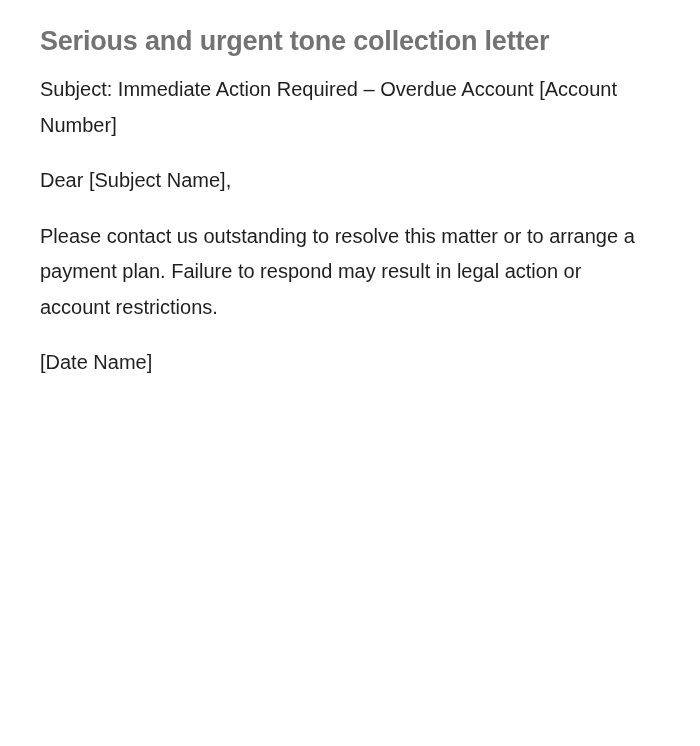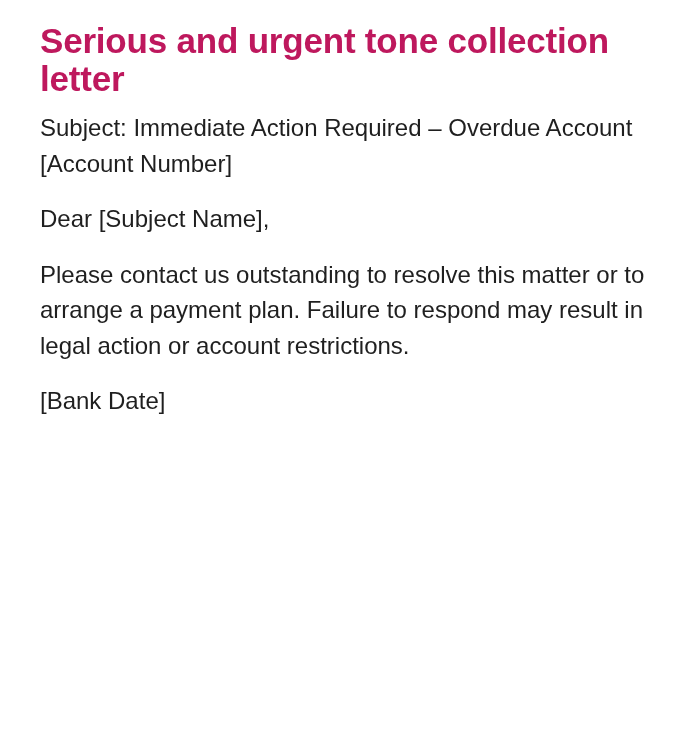--- a/index.html
+++ b/index.html
@@ -11,29 +11,29 @@
   }
   .page {
     width: 700px;
     height: 746px;
     background: #ffffff;
     padding: 22px 40px 0 40px;
     font-family: "Liberation Sans", "DejaVu Sans", sans-serif;
     color: #1f1f1f;
   }
   .doc-title {
-    font-size: 35px;
+    font-size: 27px;
     line-height: 38px;
     font-weight: 700;
-    color: #be185d;
+    color: #737373;
     letter-spacing: -0.2px;
     margin: 0 0 12px 0;
   }
   .doc-paragraph {
-    font-size: 24px;
+    font-size: 20px;
     line-height: 35.5px;
     font-weight: 400;
     max-width: 610px;
     margin: 0 0 20px 0;
     color: #1f1f1f;
   }
 </style>
 </head>
 <body>
 
@@ -42,15 +42,15 @@
 
   <p class="doc-paragraph">Subject: Immediate Action Required – Overdue Account [Account Number]</p>
 
   <p class="doc-paragraph">Dear [Subject Name],</p>
 
 
   <p class="doc-paragraph">Please contact us outstanding to resolve this matter or to arrange a payment plan. Failure to respond may result in legal action or account restrictions.</p>
 
 
 
-  <p class="doc-paragraph">[Bank Date]</p>
+  <p class="doc-paragraph">[Date Name]</p>
 
 </div>
 
 </body></html>

